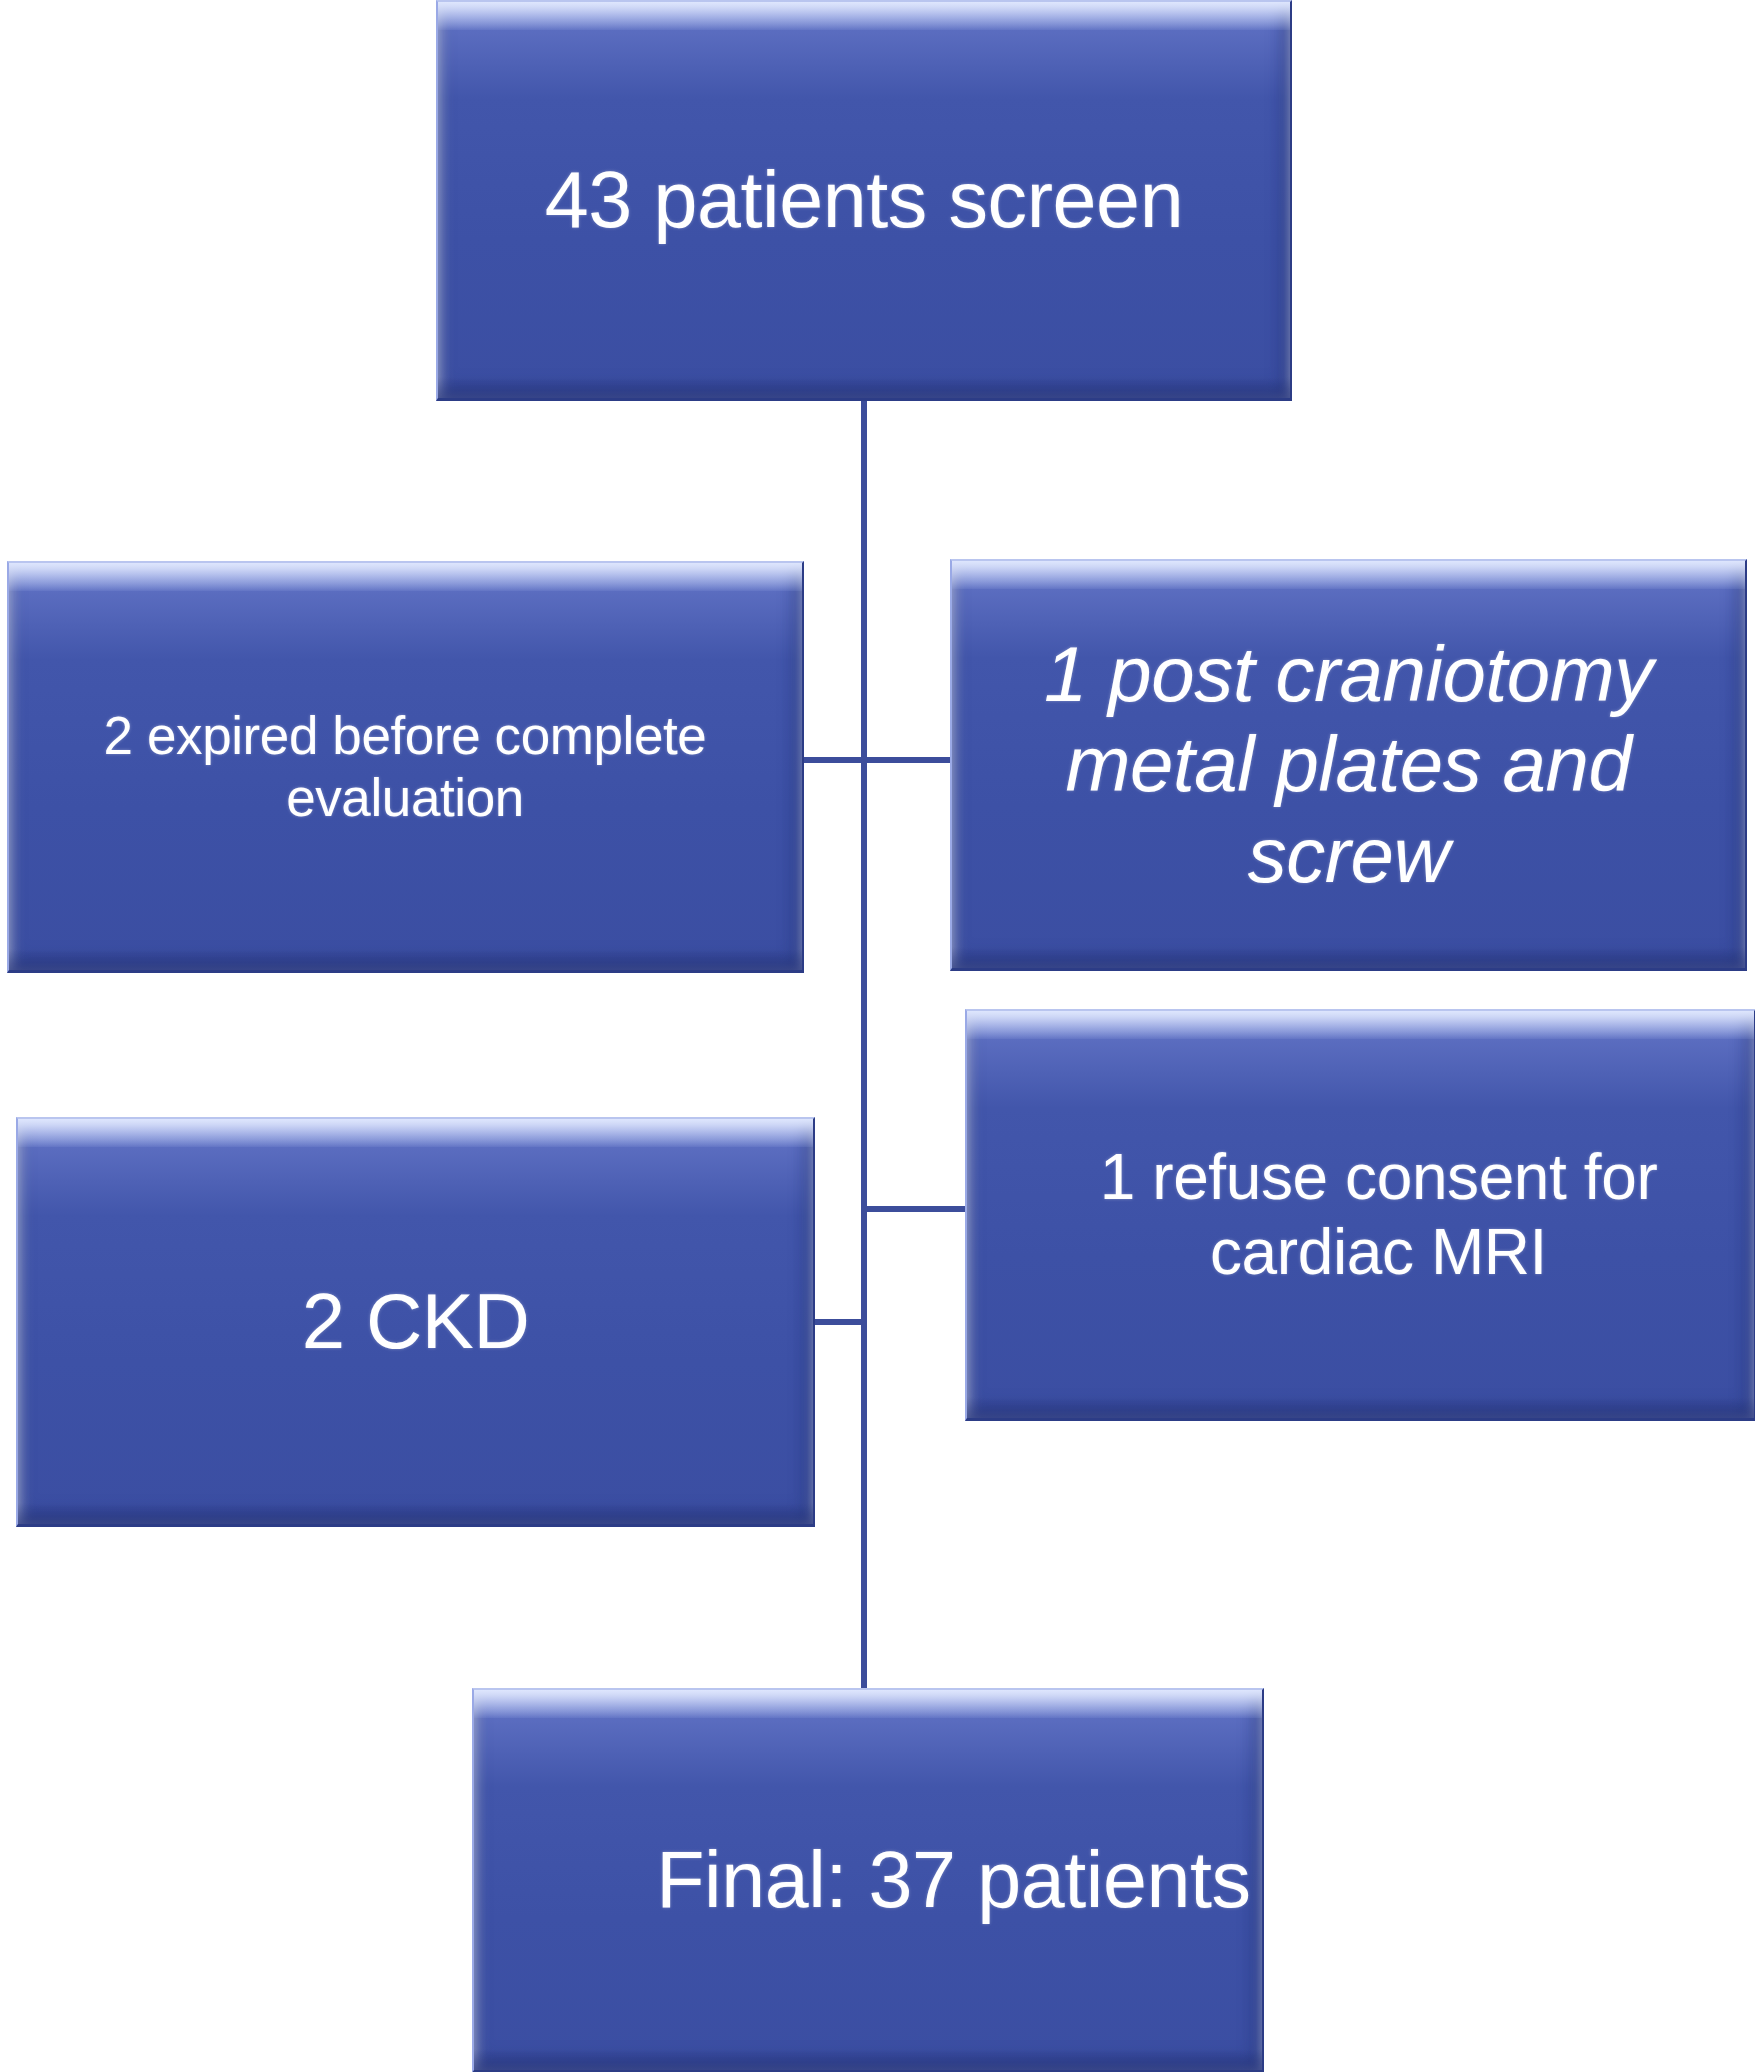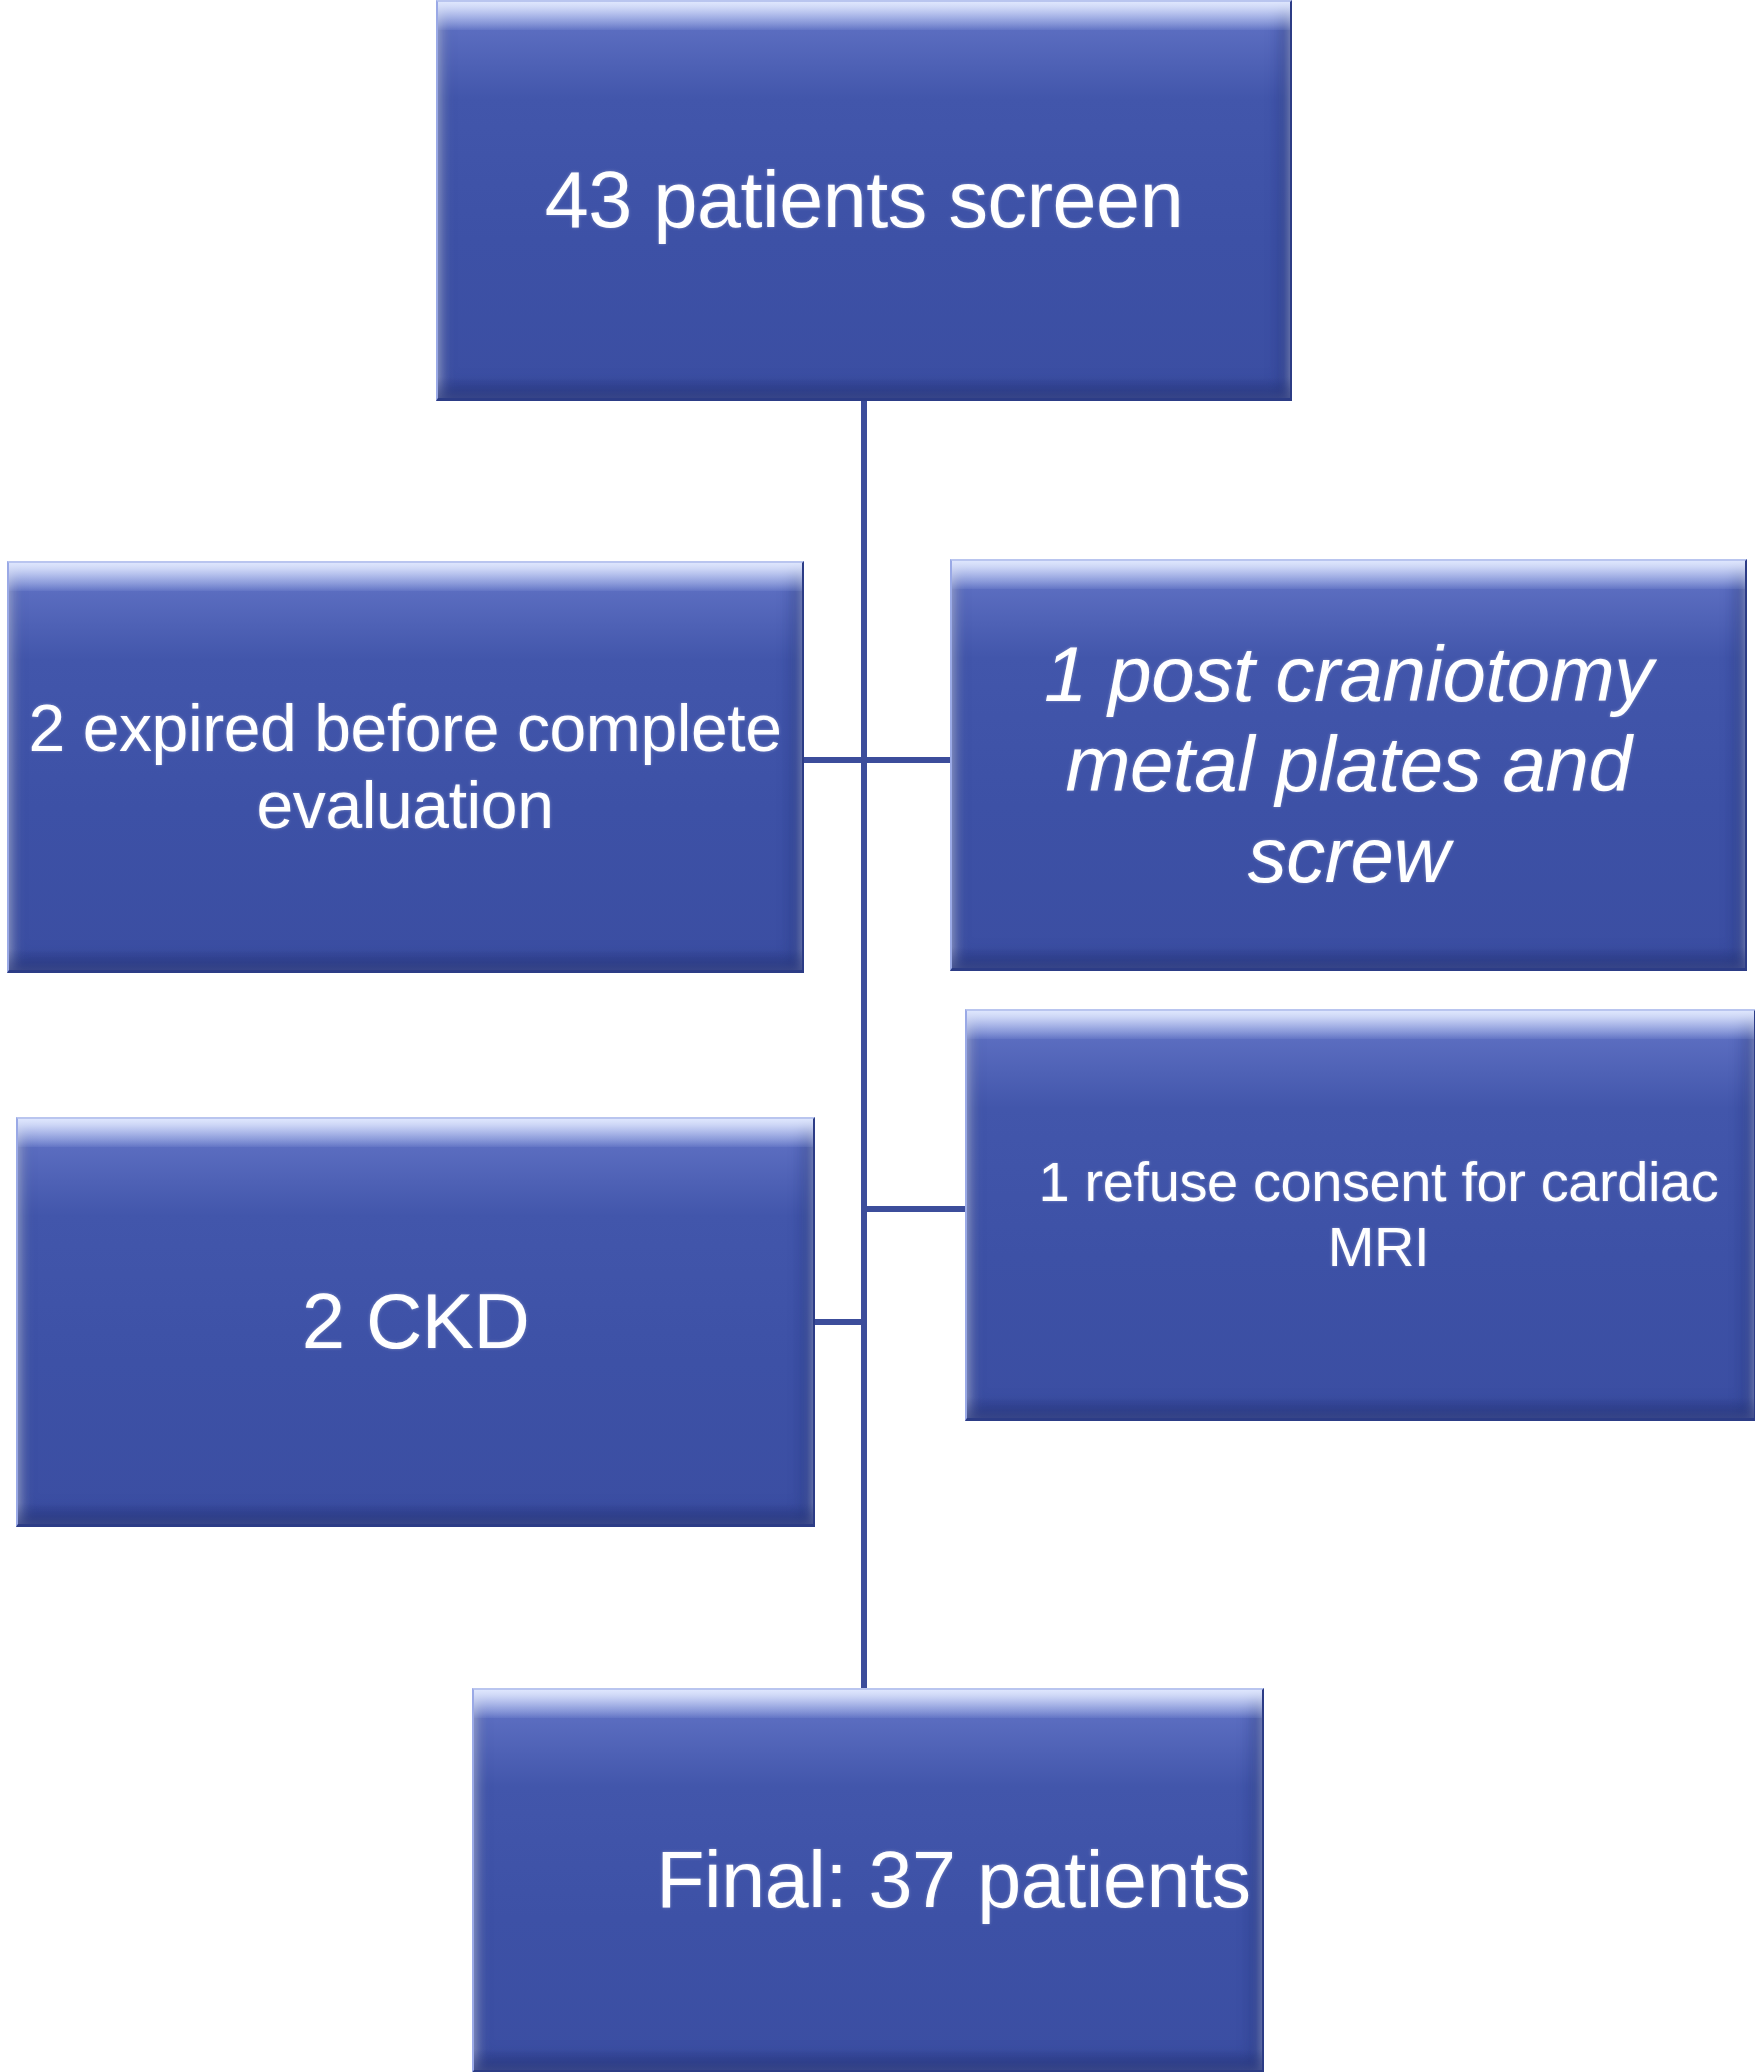--- a/index.html
+++ b/index.html
@@ -81,30 +81,30 @@
     text-shadow: 0 0 3.2px rgba(255,255,255,0.35);
     padding: 0 11.3px;
     white-space: pre-line;
   }
 
   
   #node-screened   { left: 436px;  top: 0px;    width: 856px; height: 401px; text-align: right;  }
   #node-screened .node-label   { font-size: 79px; }
 
   #node-expired    { left: 6.5px;    top: 561px;  width: 797px;  height: 412px;  }
-  #node-expired .node-label    { font-size: 66px; }
+  #node-expired .node-label    { font-size: 53px; }
 
   #node-craniotomy { left: 950px; top: 559px;  width: 797px;  height: 412px;  }
   #node-craniotomy .node-label { font-size: 78px; font-style: italic; }
 
   #node-ckd        { left: 16px;    top: 1117px; width: 799px;  height: 410px;  }
   #node-ckd .node-label        { font-size: 78px; }
 
   #node-refuse     { left: 965px; top: 1009px; width: 791px;  height: 412px;  }
-  #node-refuse .node-label     { font-size: 56px; margin-left: 36px; }
+  #node-refuse .node-label     { font-size: 64px; margin-left: 36px; }
 
   #node-final      { left: 472px;  top: 1688px; width: 792px;  height: 385px; justify-content: flex-end;  }
   #node-final .node-label      { font-size: 79px; }
 
   
   #spine-top    { left: 861px; top: 399px;  width: 5.7px;  height: 365px; }
   #spine-mid    { left: 861px; top: 760px;  width: 5.7px;  height: 565px; }
   #spine-bottom { left: 861px; top: 1321px; width: 5.7px;  height: 373px; }
 
   #link-row2    { left: 802px;  top: 757px;  width: 154px; height: 5.7px; }

